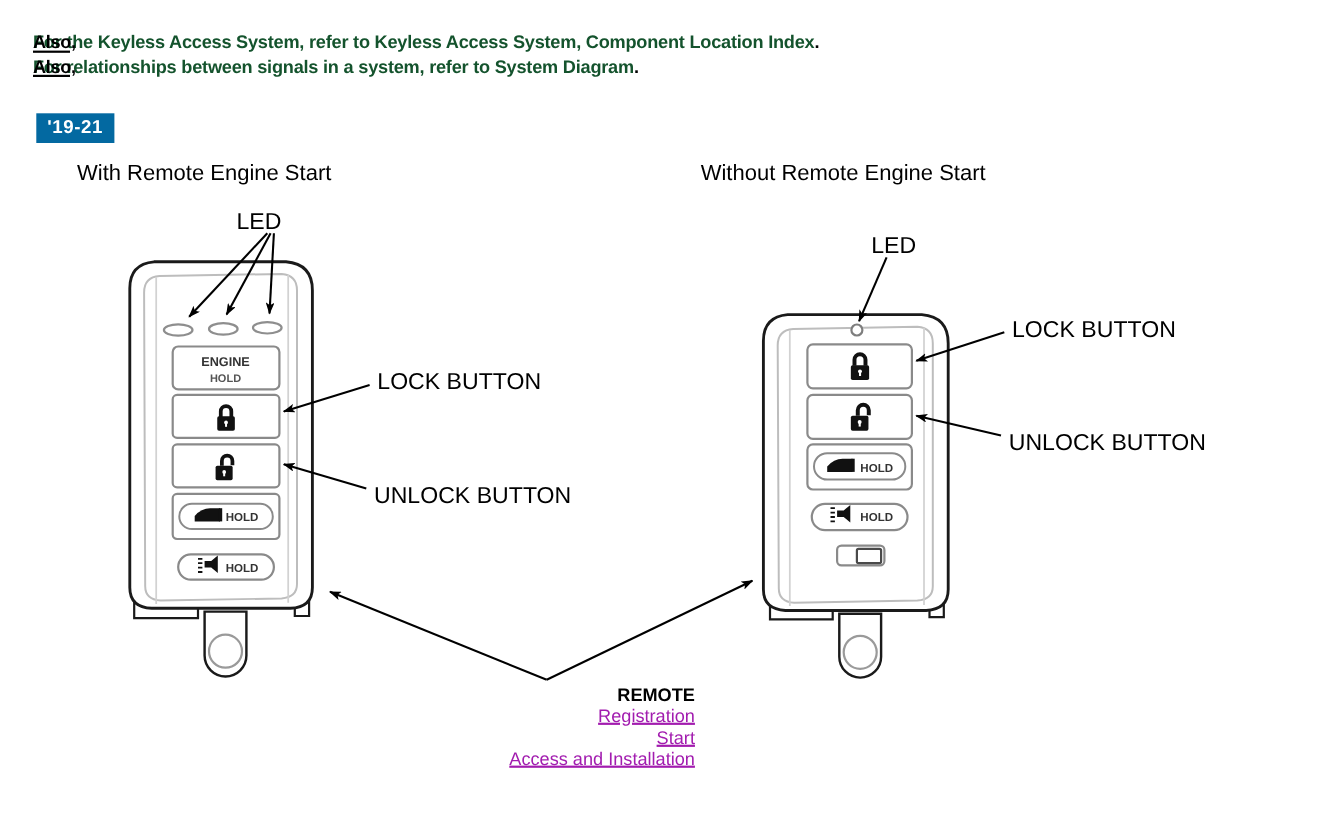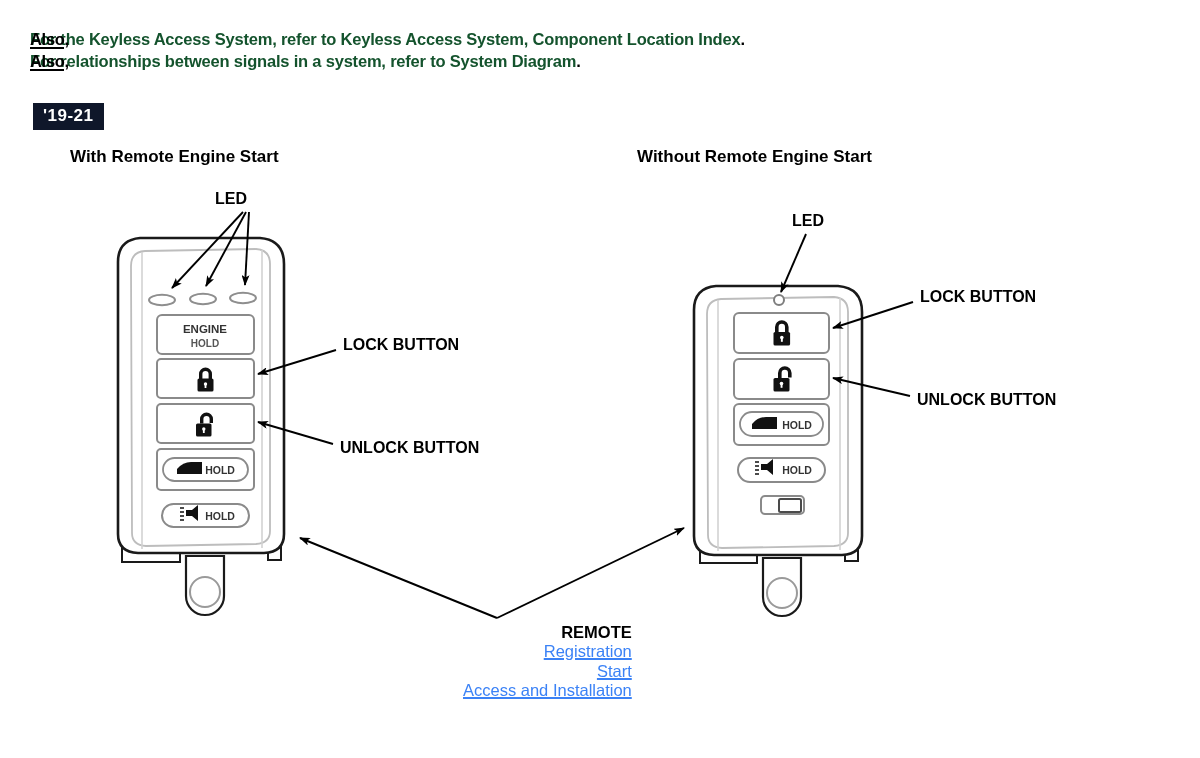--- a/index.html
+++ b/index.html
@@ -53,43 +53,43 @@
     text-decoration-thickness: 1.5px;
     text-underline-offset: 1.5px;
     letter-spacing: -0.3px;
   }
 
   
   .year-badge {
     position: absolute;
     left: 33px;
     top: 103px;
-    background: #0f172a;
+    background: #0369a1;
     color: #ffffff;
     font-size: 17px;
     font-weight: bold;
     padding: 3px 10px 4px 10px;
     letter-spacing: 0.5px;
   }
 
   
   .section-title {
     position: absolute;
-    font-size: 17px;
-    font-weight: bold;
+    font-size: 20px;
+    font-weight: normal;
     white-space: nowrap;
   }
   #title-left  { left: 70px;  top: 147px; }
   #title-right { left: 637px; top: 147px; text-align: center; }
 
   
   .callout {
     position: absolute;
-    font-size: 16px;
-    font-weight: bold;
+    font-size: 21px;
+    font-weight: normal;
     white-space: nowrap;
   }
   #label-led-left      { left: 215px; top: 190px; }
   #label-lock-left     { left: 343px; top: 336px; }
   #label-unlock-left   { left: 340px; top: 439px; }
   #label-led-right     { left: 792px; top: 212px; }
   #label-lock-right    { left: 920px; top: 288px; }
   #label-unlock-right  { left: 917px; top: 391px; }
 
   
@@ -100,21 +100,21 @@
     text-align: right;
   }
   .remote-title {
     font-size: 16.5px;
     font-weight: bold;
     line-height: 20px;
   }
   .remote-link {
     display: block;
     font-size: 16.5px;
-    color: #3b82f6;
+    color: #a21caf;
     text-decoration: underline;
     text-decoration-thickness: 1.5px;
     text-underline-offset: 1px;
     line-height: 19.5px;
     white-space: nowrap;
     cursor: pointer;
   }
 
   
   #art {

